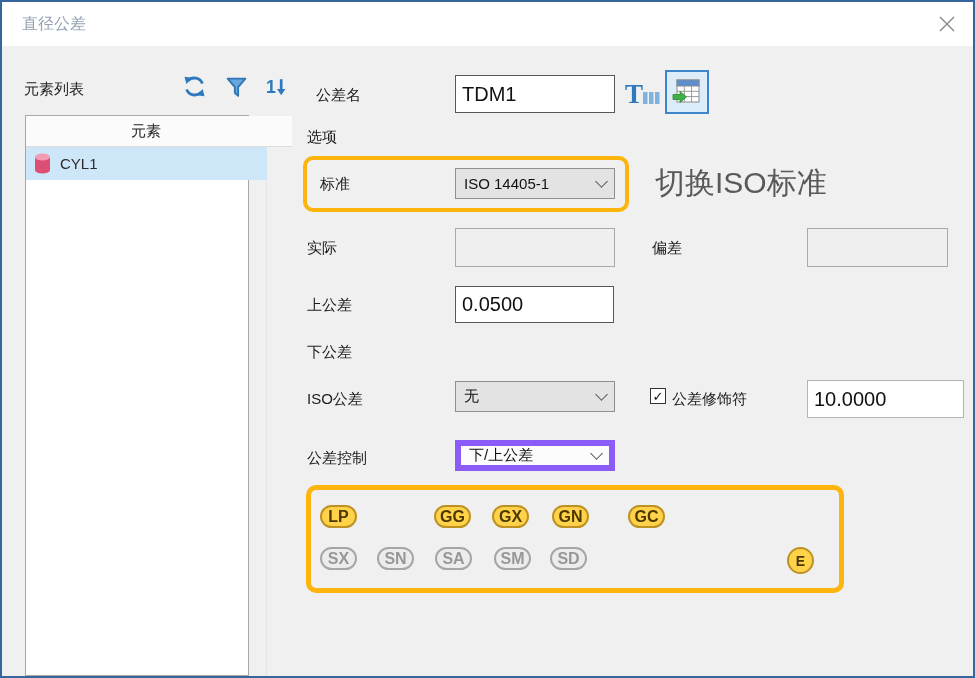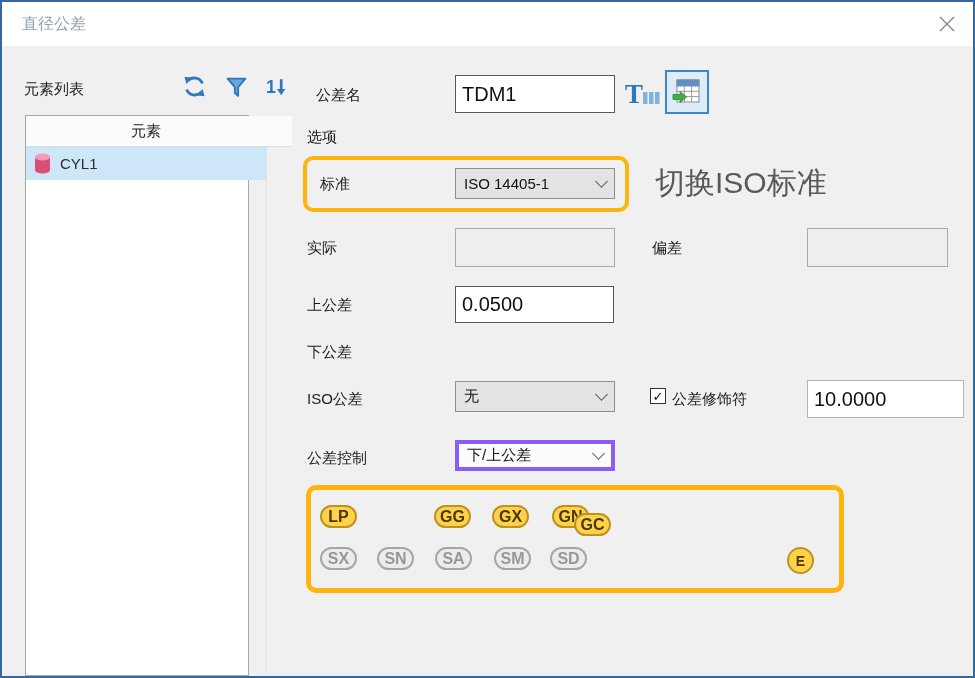--- a/index.html
+++ b/index.html
@@ -9,21 +9,21 @@
   .title{position:absolute;left:20px;top:12px;font-size:16px;color:#93a2b4;}
   .close-btn{position:absolute;right:14px;top:10px;width:24px;height:24px;cursor:pointer;
     display:flex;align-items:center;justify-content:center;}
   .lbl{position:absolute;font-size:15px;color:#1b1b1b;white-space:nowrap;}
   .inp{position:absolute;box-sizing:border-box;background:#fff;border:1px solid #575757;
     font-size:20px;padding:7px 6px;font-family:inherit;color:#111;outline:none;}
   .inp.soft{border:1px solid #b3b3b3;}
   .inp:disabled,.inp.disabled{background:#efefef;border:1px solid #a9a9a9;}
   .combo{position:absolute;box-sizing:border-box;background:#e3e3e3;border:1px solid #8f8f8f;
     display:flex;align-items:center;font-size:15px;color:#111;padding:0 8px;cursor:default;}
-  .combo.lite{background:#fcfcfc;border:4px solid #8b5cf6;}
+  .combo.lite{background:#fcfcfc;border:6px solid #8b5cf6;}
   .combo .txt{flex:1;overflow:hidden;white-space:nowrap;}
   .chev{width:8px;height:8px;border-right:1.6px solid #555;border-bottom:1.6px solid #555;
     transform:rotate(45deg);margin-top:-4px;flex:none;}
   .hl-box{position:absolute;box-sizing:border-box;border:4px solid #fdb40d;border-radius:10px;}
   .hl-box2{position:absolute;box-sizing:border-box;border:5px solid #fdb40d;border-radius:10px;}
   .annot{position:absolute;font-size:30px;color:#595959;white-space:nowrap;}
   .listbox{position:absolute;left:23px;top:113px;width:224px;height:561px;background:#fff;
     border:1px solid #a8a8a8;box-sizing:border-box;}
   .list-header{position:absolute;left:0;top:0;width:240px;height:30px;background:#fbfbfb;
     border-bottom:1px solid #dcdcdc;border-right:1px solid #dcdcdc;display:flex;
@@ -158,21 +158,21 @@
     <span class="txt">下/上公差</span>
     <span class="chev"></span>
   </div>
 
   <div class="hl-box2" style="left:304px;top:483px;width:538px;height:108px;"></div>
 
   <div class="badge on" style="left:318px;top:503px;">LP</div>
   <div class="badge on" style="left:432px;top:503px;">GG</div>
   <div class="badge on" style="left:490px;top:503px;">GX</div>
   <div class="badge on" style="left:550px;top:503px;">GN</div>
-  <div class="badge on" style="left:572px;top:503px;margin-top:8px;">GC</div>
+  <div class="badge on" style="left:626px;top:503px;">GC</div>
 
   <div class="badge off" style="left:318px;top:545px;">SX</div>
   <div class="badge off" style="left:375px;top:545px;">SN</div>
   <div class="badge off" style="left:433px;top:545px;">SA</div>
   <div class="badge off" style="left:492px;top:545px;">SM</div>
   <div class="badge off" style="left:548px;top:545px;">SD</div>
 
   <div class="badge on circle" style="left:785px;top:545px;">E</div>
 
 

